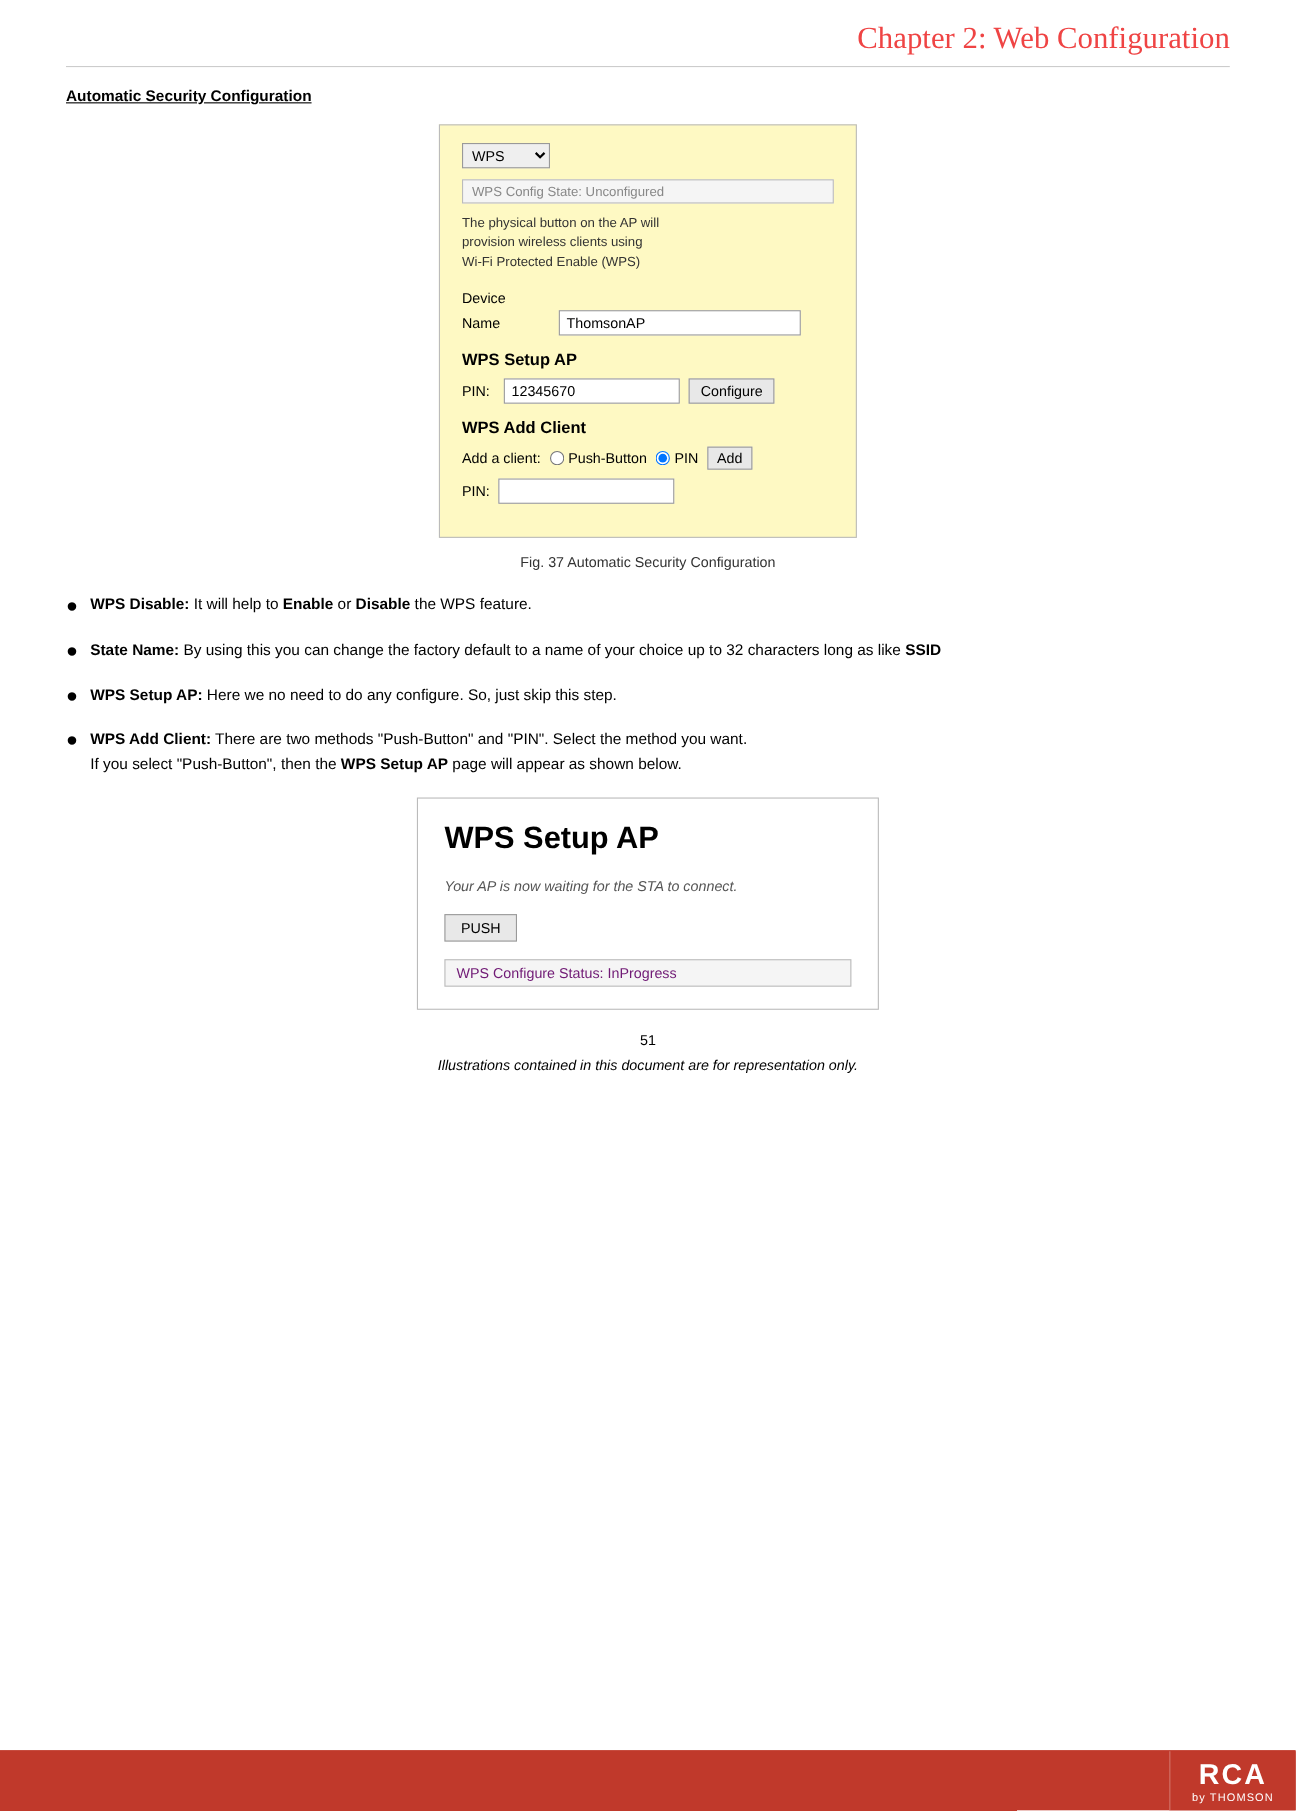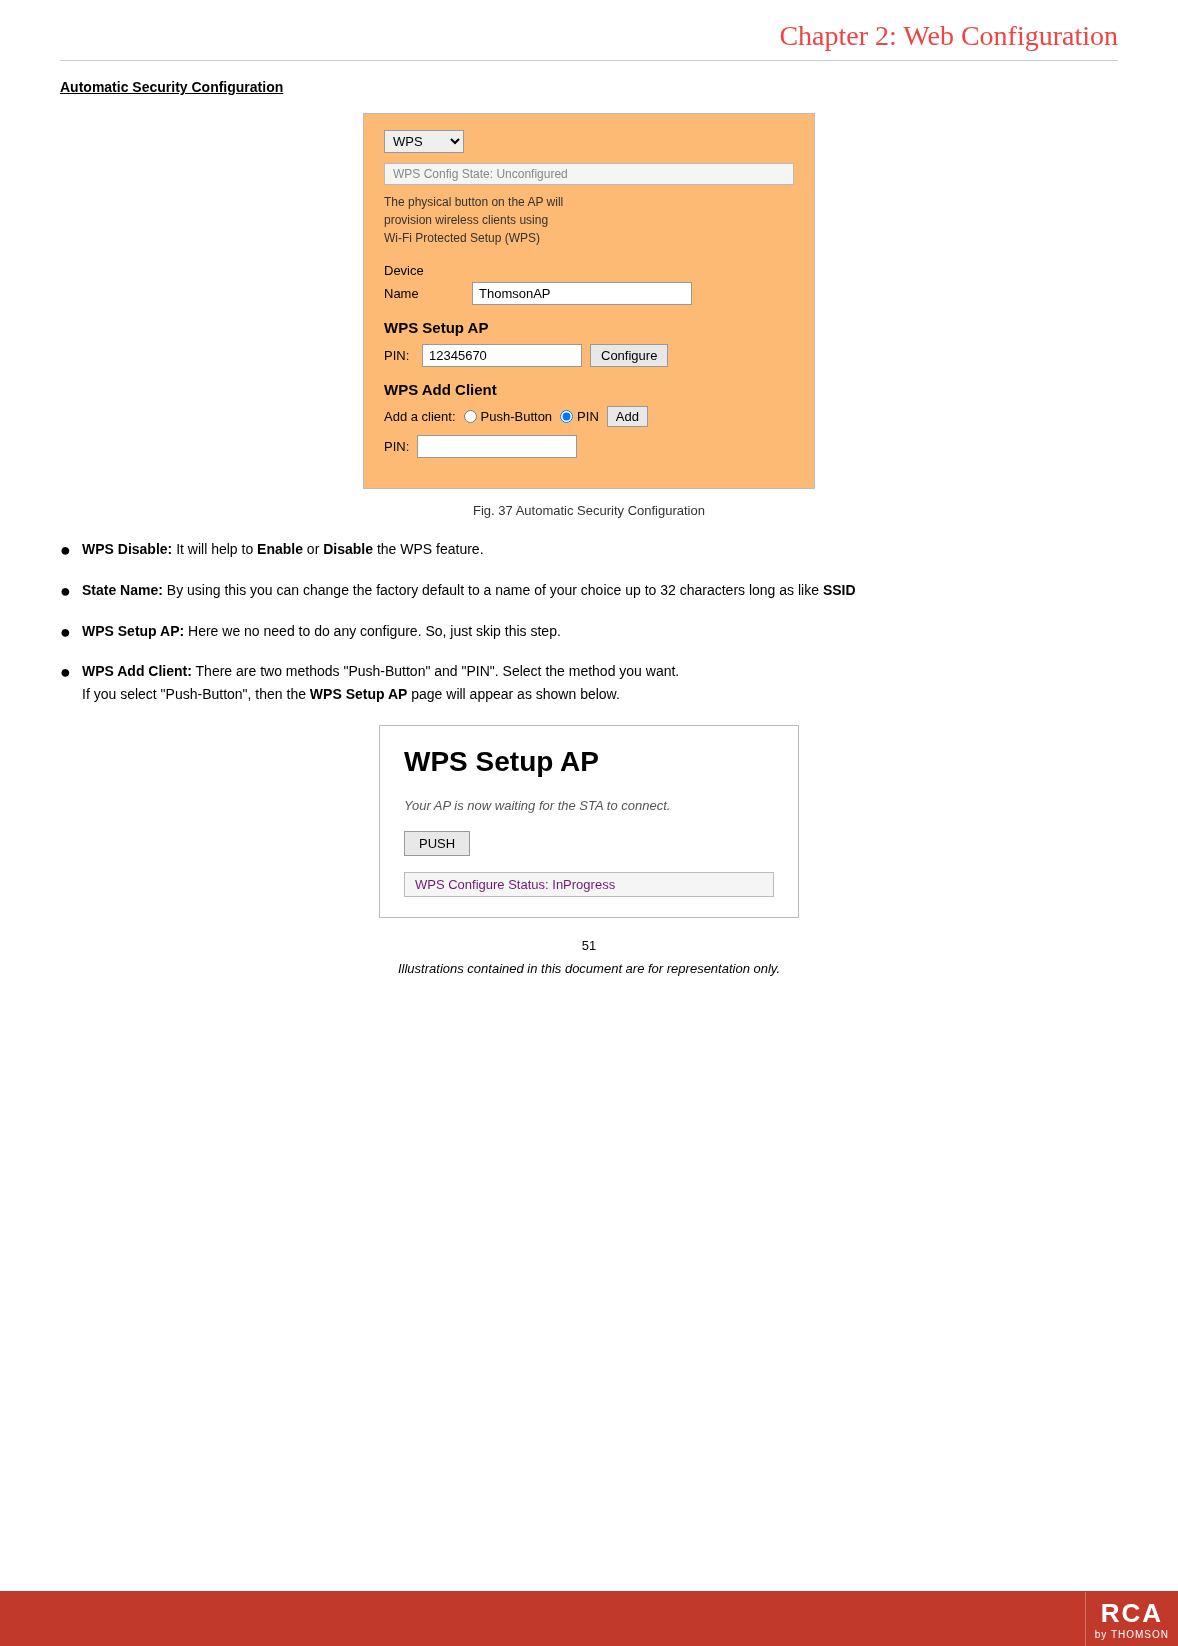--- a/index.html
+++ b/index.html
@@ -31,24 +31,24 @@
     .section-heading {
       font-size: 14px;
       font-weight: bold;
       text-decoration: underline;
       margin-bottom: 18px;
     }
 
     
     .config-box {
       border: 1px solid #bbb;
-      width: 452px;
+      width: 380px;
       margin: 0 auto 10px auto;
       padding: 16px 20px 20px 20px;
-      background: #fdba74;
+      background: #fef9c3;
     }
 
     .wps-select-row {
       display: flex;
       align-items: center;
       gap: 8px;
       margin-bottom: 10px;
     }
 
     .wps-select {
@@ -292,21 +292,21 @@
       justify-content: flex-end;
       padding-right: 0;
     }
 
     .footer-logo-box {
       background: #c0392b;
       display: flex;
       flex-direction: column;
       align-items: center;
       justify-content: center;
-      padding: 6px 9px;
+      padding: 6px 20px;
       border-left: 1px solid rgba(255,255,255,0.3);
     }
 
     .page-number-area {
       text-align: center;
       font-size: 13px;
       margin-bottom: 8px;
     }
 
     .footer-disclaimer {
@@ -331,21 +331,21 @@
       <select class="wps-select">
         <option>WPS</option>
       </select>
     </div>
 
     <div class="wps-state-field">WPS Config State: Unconfigured</div>
 
     <div class="wps-description">
       <span>The physical button on the AP will</span><br>
       <span>provision wireless clients using</span><br>
-      <span>Wi-Fi Protected Setup (WPS)</span>
+      <span>Wi-Fi Protected Enable (WPS)</span>
     </div>
 
     <div class="device-section">
       <div class="device-label">Device</div>
       <div class="device-name-row">
         <span class="device-name-label">Name</span>
         <input class="device-name-input" type="text" value="ThomsonAP" style="">
       </div>
     </div>
 

